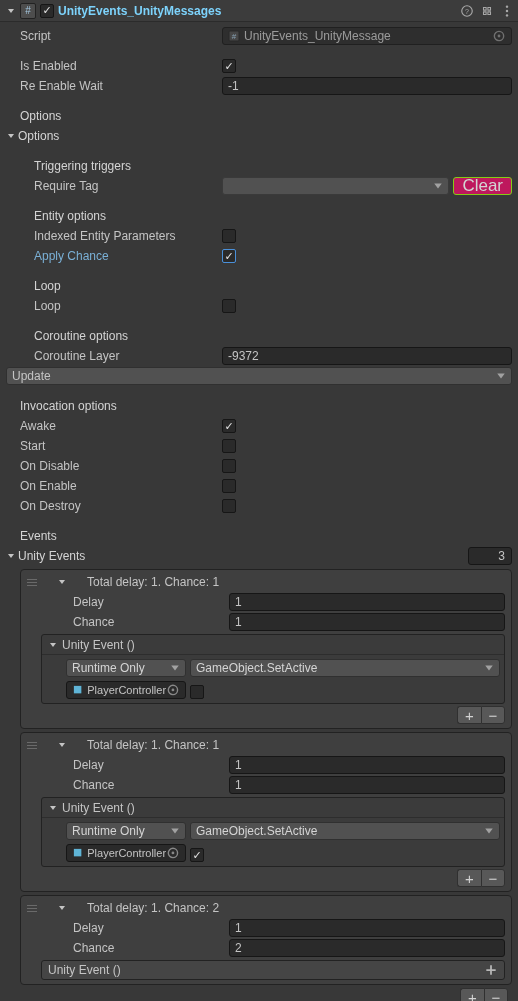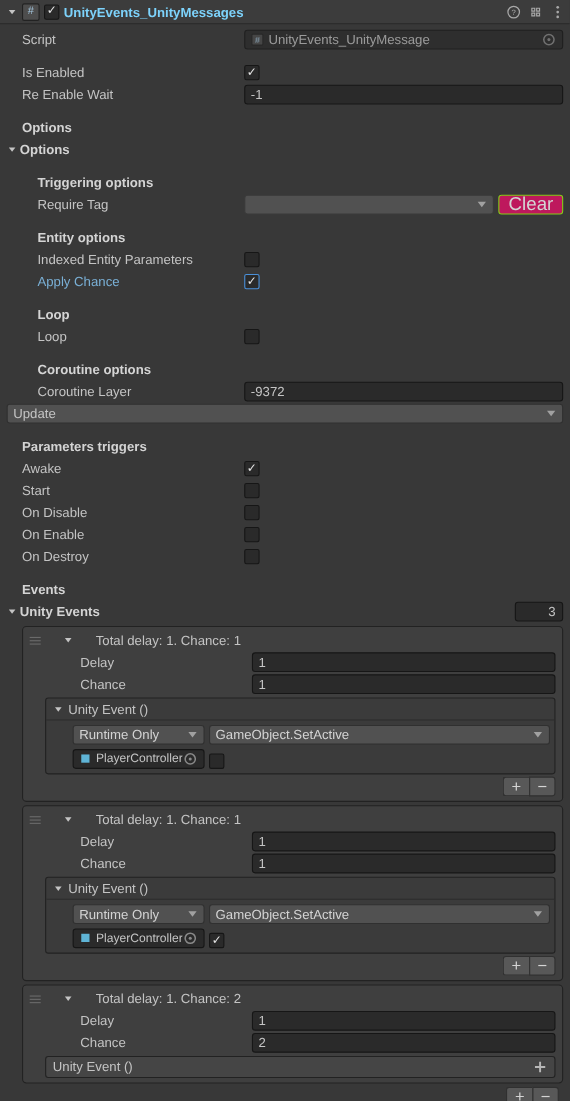--- a/index.html
+++ b/index.html
@@ -80,21 +80,21 @@
   }
   .field-col {
     flex: 1;
     display: flex;
     align-items: center;
     gap: 4px;
   }
   .indent-1 { padding-left: 14px; }
   .indent-2 { padding-left: 28px; }
 
-  .bold { font-weight: bold; color: #d4d4d4; }
+  .bold { font-weight: normal; color: #d4d4d4; }
   .link { color: #7ab0d6; }
 
   .object-field, .text-field, .select-field {
     height: 18px;
     background: #2a2a2a;
     border: 1px solid #161616;
     border-radius: 3px;
     color: #c4c4c4;
     font-size: 12px;
     padding: 0 5px;
@@ -323,21 +323,21 @@
             </svg>
         </span>
         <span class="bold">Options</span>
       </div>
     </div>
 
     <div class="row-gap"></div>
 
     <div class="row">
         <div class="label-col indent-2 bold">
-          <span>Triggering options</span>
+          <span>Triggering triggers</span>
         </div>
       </div>
     <div class="row">
       <div class="label-col indent-2">
           <span>Require Tag</span>
         </div>
       <div class="field-col">
         <div class="tag-select">
           <span class="select-caret">
               <svg viewBox="0 0 8 8">
@@ -418,21 +418,21 @@
               </svg>
             </span>
         </div>
       </div>
     </div>
 
     <div class="row-gap"></div>
 
     <div class="row">
         <div class="label-col indent-1 bold">
-          <span>Parameters triggers</span>
+          <span>Invocation options</span>
         </div>
       </div>
     <div class="row">
         <div class="label-col indent-1">
           <span>Awake</span>
         </div>
         <div class="field-col">
           <span class="checkbox checked"></span>
         </div>
       </div>

